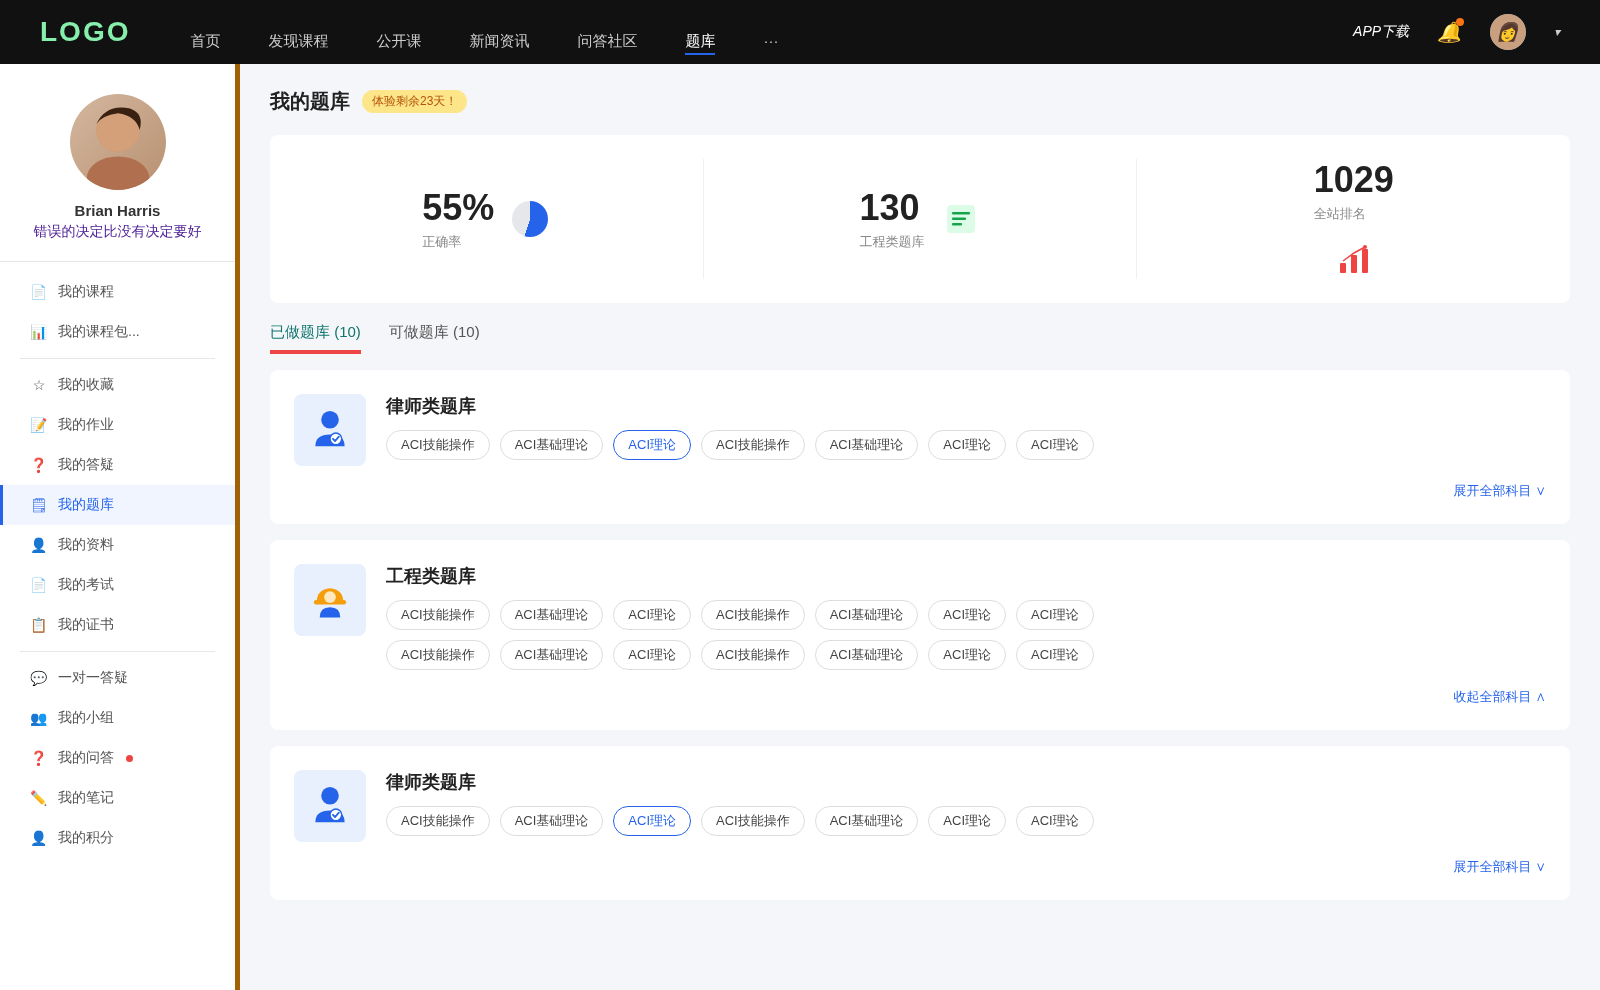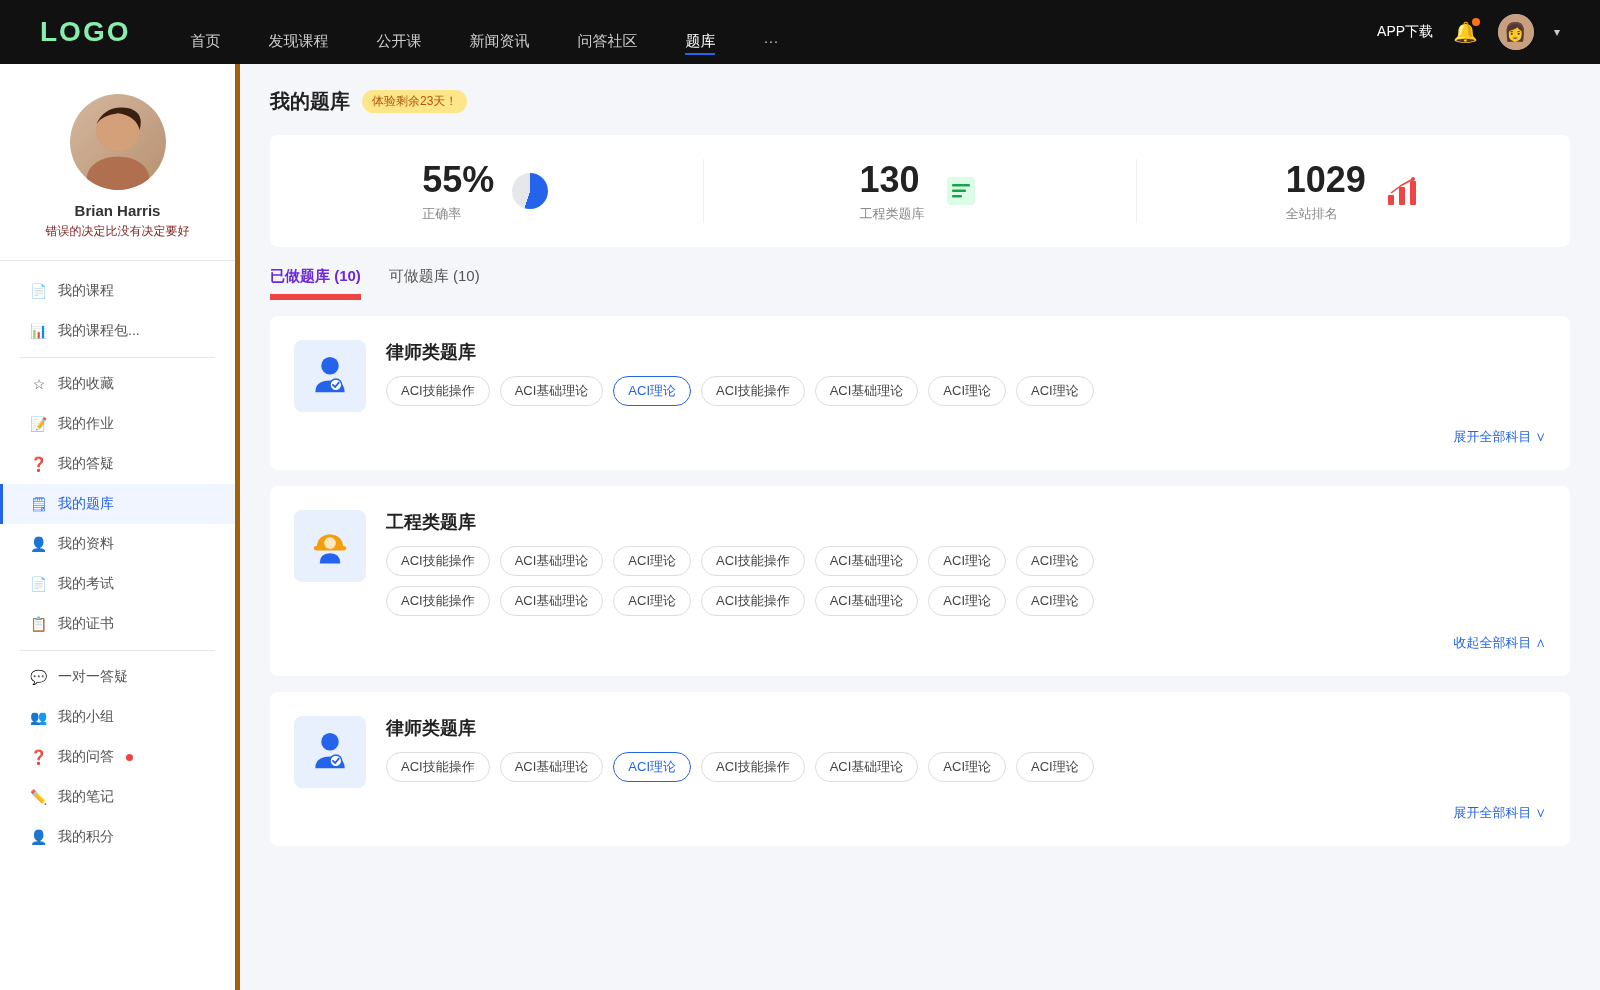--- a/index.html
+++ b/index.html
@@ -34,23 +34,24 @@
       cursor: pointer;
       padding-bottom: 2px;
     }
     .navbar-link.active {
       color: white;
       border-bottom: 2px solid #2563eb;
     }
     .navbar-right {
       display: flex;
       align-items: center;
-      gap: 20px;
+      gap: 28px;
       color: white;
       font-size: 14px;
+      font-style: italic;
     }
     .navbar-app-download { cursor: pointer; }
     .navbar-bell {
       position: relative;
       cursor: pointer;
     }
     .navbar-bell-icon {
       font-size: 20px;
     }
     .navbar-bell-dot {
@@ -112,22 +113,22 @@
       display: flex; align-items: center; justify-content: center;
       font-size: 40px;
     }
     .sidebar-name {
       font-size: 15px;
       font-weight: 600;
       color: #333;
       margin-bottom: 4px;
     }
     .sidebar-motto {
-      font-size: 12px;
-      color: #7f1d1d;
+      font-size: 14px;
+      color: #4c1d95;
     }
     .sidebar-menu {
       padding: 10px 0;
     }
     .sidebar-item {
       display: flex;
       align-items: center;
       gap: 10px;
       padding: 11px 30px;
       cursor: pointer;
@@ -201,21 +202,21 @@
       margin-bottom: 20px;
     }
     .stat-item {
       flex: 1;
       display: flex;
       align-items: center;
       justify-content: center;
       gap: 16px;
       border-right: 1px solid #f0f0f0;
     }
-    .stat-item:last-child { border-right: none; }
+    .stat-item:last-child { border-right: none; flex-direction: column; }
     .stat-value-label { }
     .stat-value {
       font-size: 36px;
       font-weight: 700;
       color: #222;
     }
     .stat-label {
       font-size: 13px;
       color: #888;
       margin-top: 4px;
@@ -232,23 +233,23 @@
       gap: 28px;
       margin-bottom: 16px;
     }
     .tab {
       font-size: 15px;
       color: #555;
       cursor: pointer;
       padding-bottom: 8px;
     }
     .tab.active {
-      color: #6d28d9;
-      border-bottom: 6px solid #ef4444;
-      font-weight: 700;
+      color: #0f766e;
+      border-bottom: 4px solid #ef4444;
+      font-weight: 400;
     }
 
     
     .bank-section {
       background: #fff;
       border-radius: 8px;
       padding: 24px;
       margin-bottom: 16px;
     }
     .bank-header {

